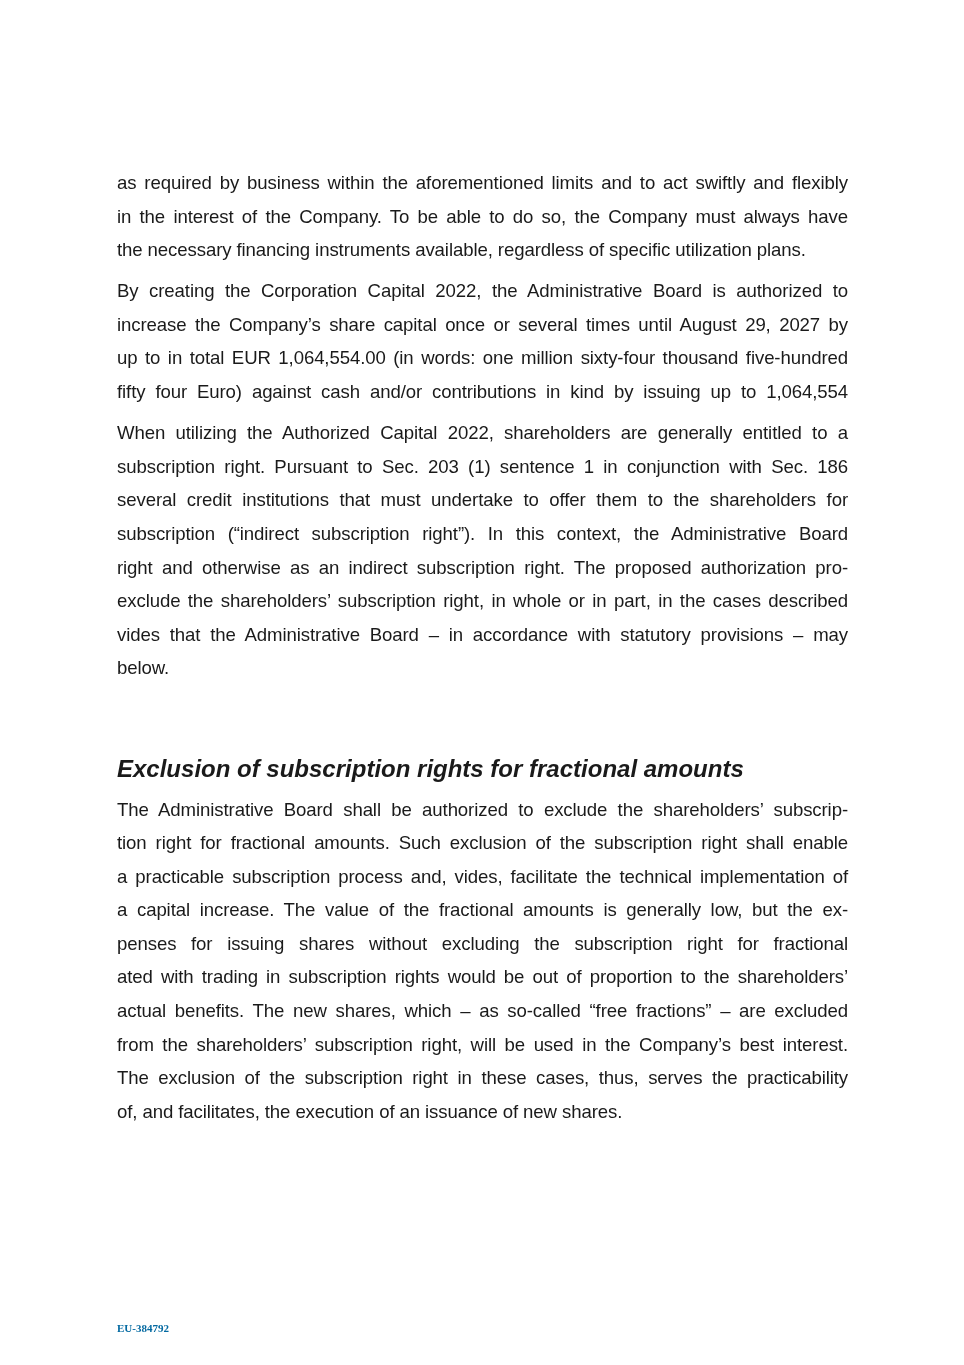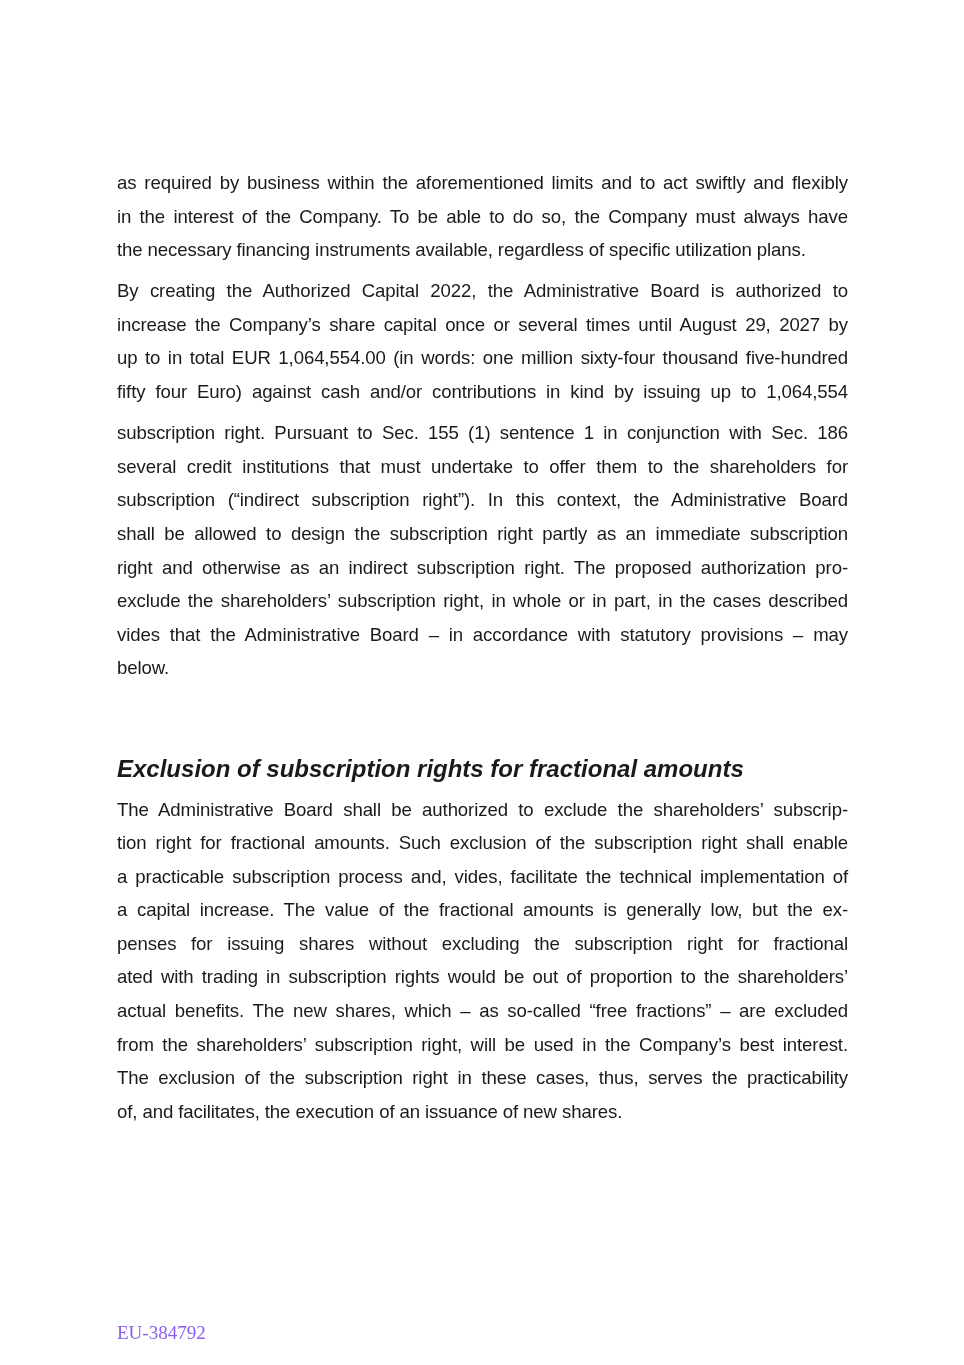--- a/index.html
+++ b/index.html
@@ -44,46 +44,47 @@
       font-weight: bold;
       font-style: italic;
       font-size: 24px;
       line-height: 33.6px;
     }
     .footer {
       position: absolute;
       left: 117px;
       top: 1322px;
       font-family: "Liberation Serif", serif;
-      font-size: 19px;
-      color: #8b5cf6;
+      font-size: 11px;
+      color: #0369a1;
+      font-weight: bold;
     }
   </style>
 </head>
 <body>
 
 <div class="page">
   <div class="para">
     <span class="line">as required by business within the aforementioned limits and to act swiftly and flexibly</span>
     <span class="line">in the interest of the Company. To be able to do so, the Company must always have</span>
     <span class="line last">the necessary financing instruments available, regardless of specific utilization plans.</span>
   </div>
 
   <div class="para">
-    <span class="line">By creating the Authorized Capital 2022, the Administrative Board is authorized to</span>
+    <span class="line">By creating the Corporation Capital 2022, the Administrative Board is authorized to</span>
     <span class="line">increase the Company’s share capital once or several times until August 29, 2027 by</span>
     <span class="line">up to in total EUR 1,064,554.00 (in words: one million sixty-four thousand five-hundred</span>
     <span class="line">fifty four Euro) against cash and/or contributions in kind by issuing up to 1,064,554</span>
   </div>
 
   <div class="para">
-    <span class="line">subscription right. Pursuant to Sec. 155 (1) sentence 1 in conjunction with Sec. 186</span>
+    <span class="line">When utilizing the Authorized Capital 2022, shareholders are generally entitled to a</span>
+    <span class="line">subscription right. Pursuant to Sec. 203 (1) sentence 1 in conjunction with Sec. 186</span>
     <span class="line">several credit institutions that must undertake to offer them to the shareholders for</span>
     <span class="line">subscription (“indirect subscription right”). In this context, the Administrative Board</span>
-    <span class="line">shall be allowed to design the subscription right partly as an immediate subscription</span>
     <span class="line">right and otherwise as an indirect subscription right. The proposed authorization pro-</span>
     <span class="line">exclude the shareholders’ subscription right, in whole or in part, in the cases described</span>
     <span class="line">vides that the Administrative Board – in accordance with statutory provisions – may</span>
     <span class="line last">below.</span>
   </div>
 
   <div class="heading">Exclusion of subscription rights for fractional amounts</div>
 
   <div class="para">
     <span class="line">The Administrative Board shall be authorized to exclude the shareholders’ subscrip-</span>

